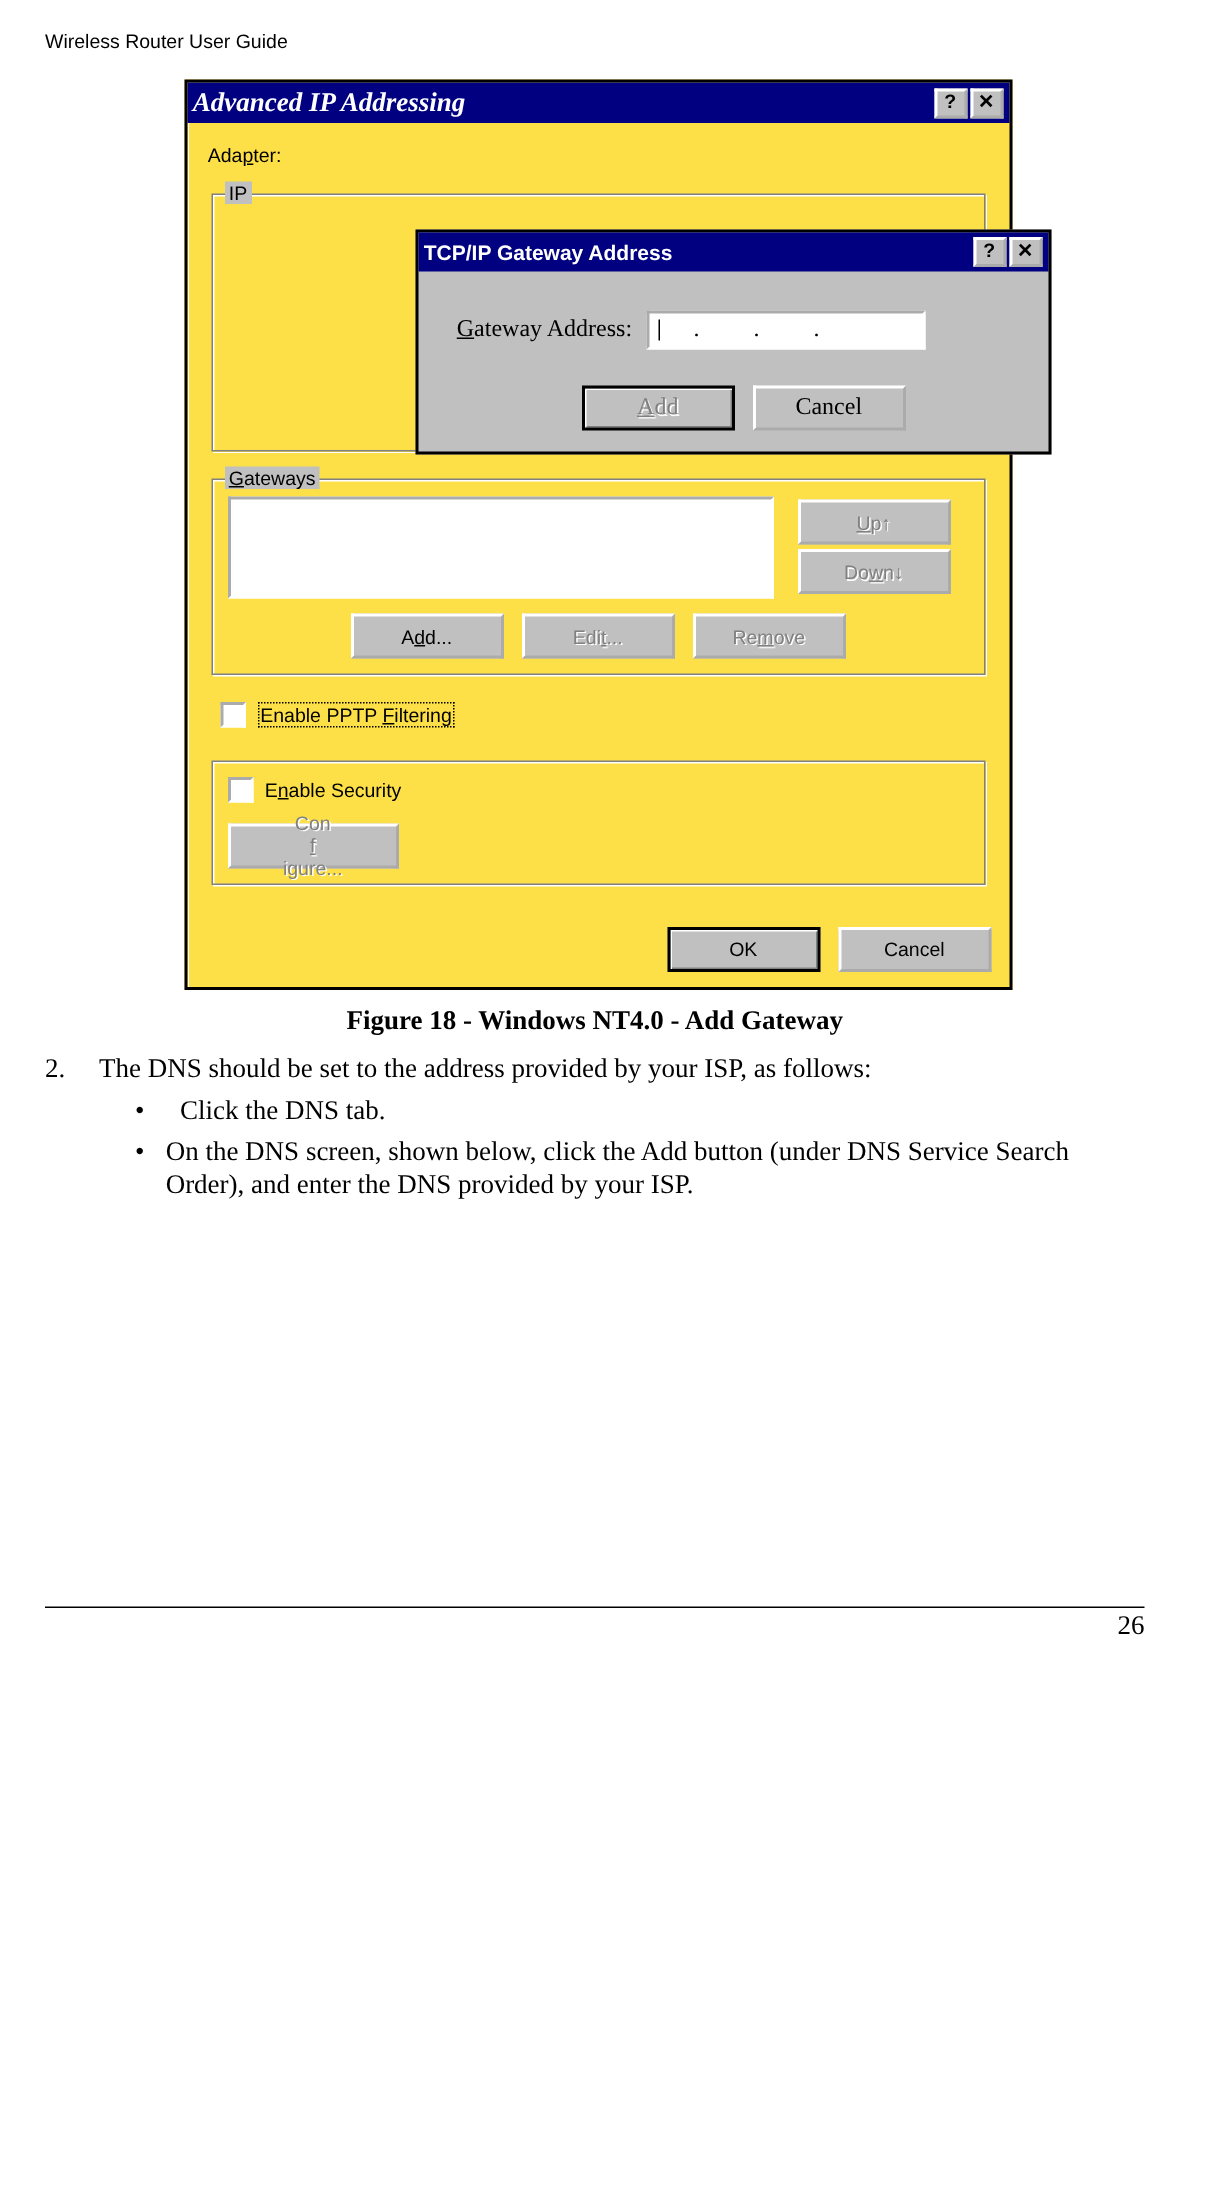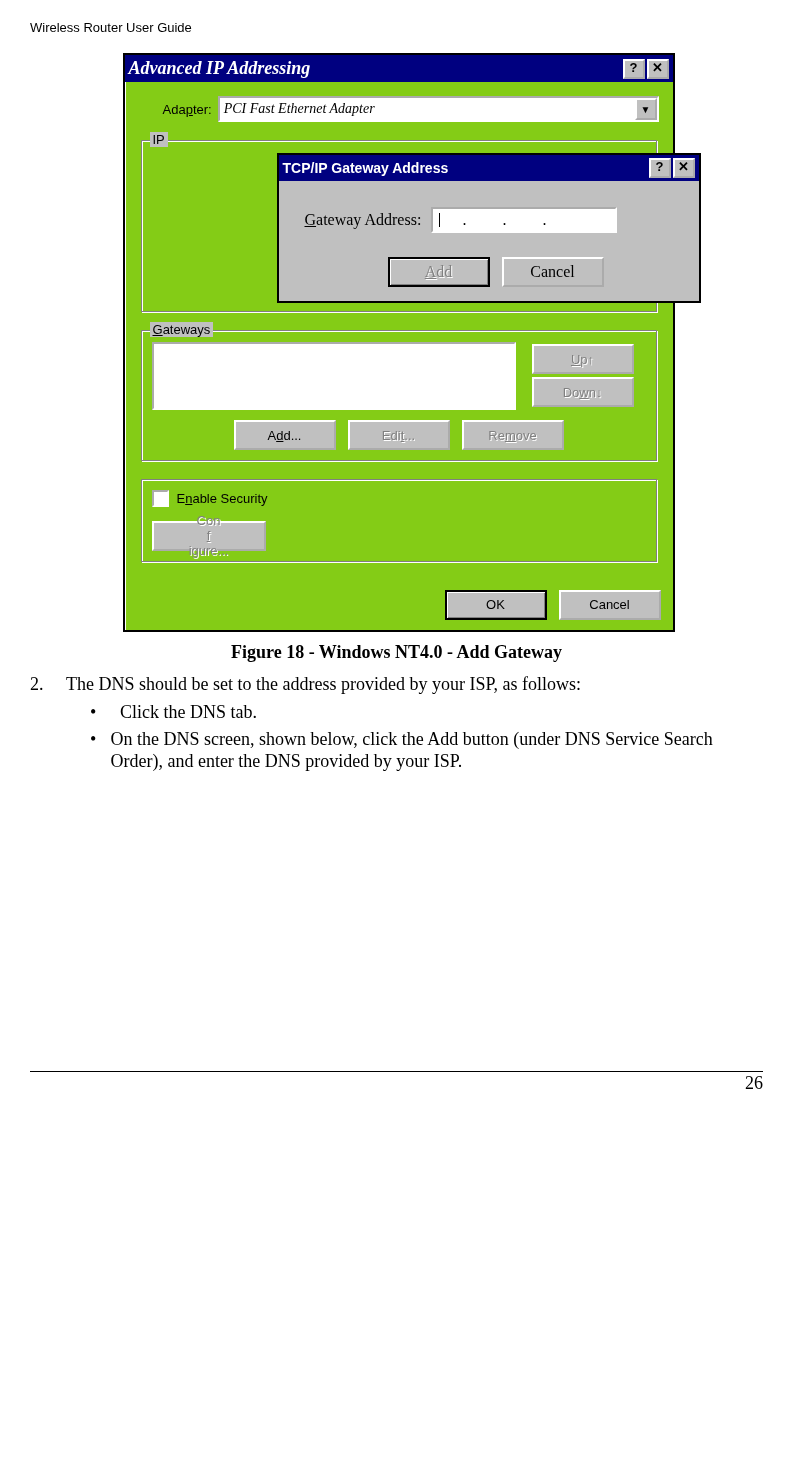--- a/index.html
+++ b/index.html
@@ -22,21 +22,21 @@
   .content {
     margin-top: 18px;
   }
   .screenshot-wrap {
     display: flex;
     justify-content: center;
   }
   .win {
     width: 548px;
     border: 2px solid #000;
-    background: #84cc16;
+    background: #fde047;
     box-shadow: 1px 1px 0 #fff inset;
     font-family: "MS Sans Serif", Arial, sans-serif;
     font-size: 13px;
     color: #000;
   }
   .titlebar {
     background: linear-gradient(to right, #000080, #1084d0);
     background: #000080;
     color: #fff;
     display: flex;
@@ -58,21 +58,21 @@
     font-weight: bold;
     font-size: 13px;
     line-height: 13px;
     text-align: center;
     color: #000;
   }
   .body-area {
     padding: 14px 14px 14px 14px;
   }
   .row { display: flex; align-items: center; }
-  .label { margin-right: 6px; margin-left: 24px; }
+  .label { margin-right: 6px; }
   .under { text-decoration: underline; }
   .combo {
     flex: 1;
     background: #fff;
     border: 2px inset #fff;
     display: flex;
     align-items: center;
     height: 22px;
     padding-left: 4px;
     font-style: italic;
@@ -209,24 +209,20 @@
           <div class="titlebar">
             <span class="ttext">Advanced IP Addressing</span>
             <span class="tb-btn">?</span>
             <span class="tb-btn">✕</span>
           </div>
           <div class="body-area">
             <div class="row">
               <span class="label">
                 <span>Ada</span><span class="under">p</span><span>ter:</span>
               </span>
-              <div class="combo">
-                <span>PCI Fast Ethernet Adapter</span>
-                <div class="combo-btn">▼</div>
-              </div>
             </div>
 
             <div class="group" style="height:150px;">
               <div class="group-title">IP</div>
             </div>
 
             <div class="group">
               <div class="group-title">
                 <span class="under">G</span><span>ateways</span>
               </div>
@@ -256,20 +252,26 @@
                     <span>...</span>
                 </div>
                 <div class="btn disabled">
                   <span>Re</span>
                     <span class="under">m</span>
                     <span>ove</span>
                 </div>
               </div>
             </div>
 
+            <div class="checkbox-row">
+              <div class="chk"></div>
+              <span class="dotted">
+                <span>Enable PPTP </span><span class="under">F</span><span>iltering</span>
+              </span>
+            </div>
 
             <div class="group" style="">
               <div class="checkbox-row" style="padding:0 0 6px 0;">
                 <div class="chk"></div>
                 <span>
                   <span>E</span><span class="under">n</span><span>able Security</span>
                 </span>
               </div>
               <div class="btn disabled" style="margin:2px 0 0 0; width:90px;flex-direction:column;">
                 <span>Con</span>

